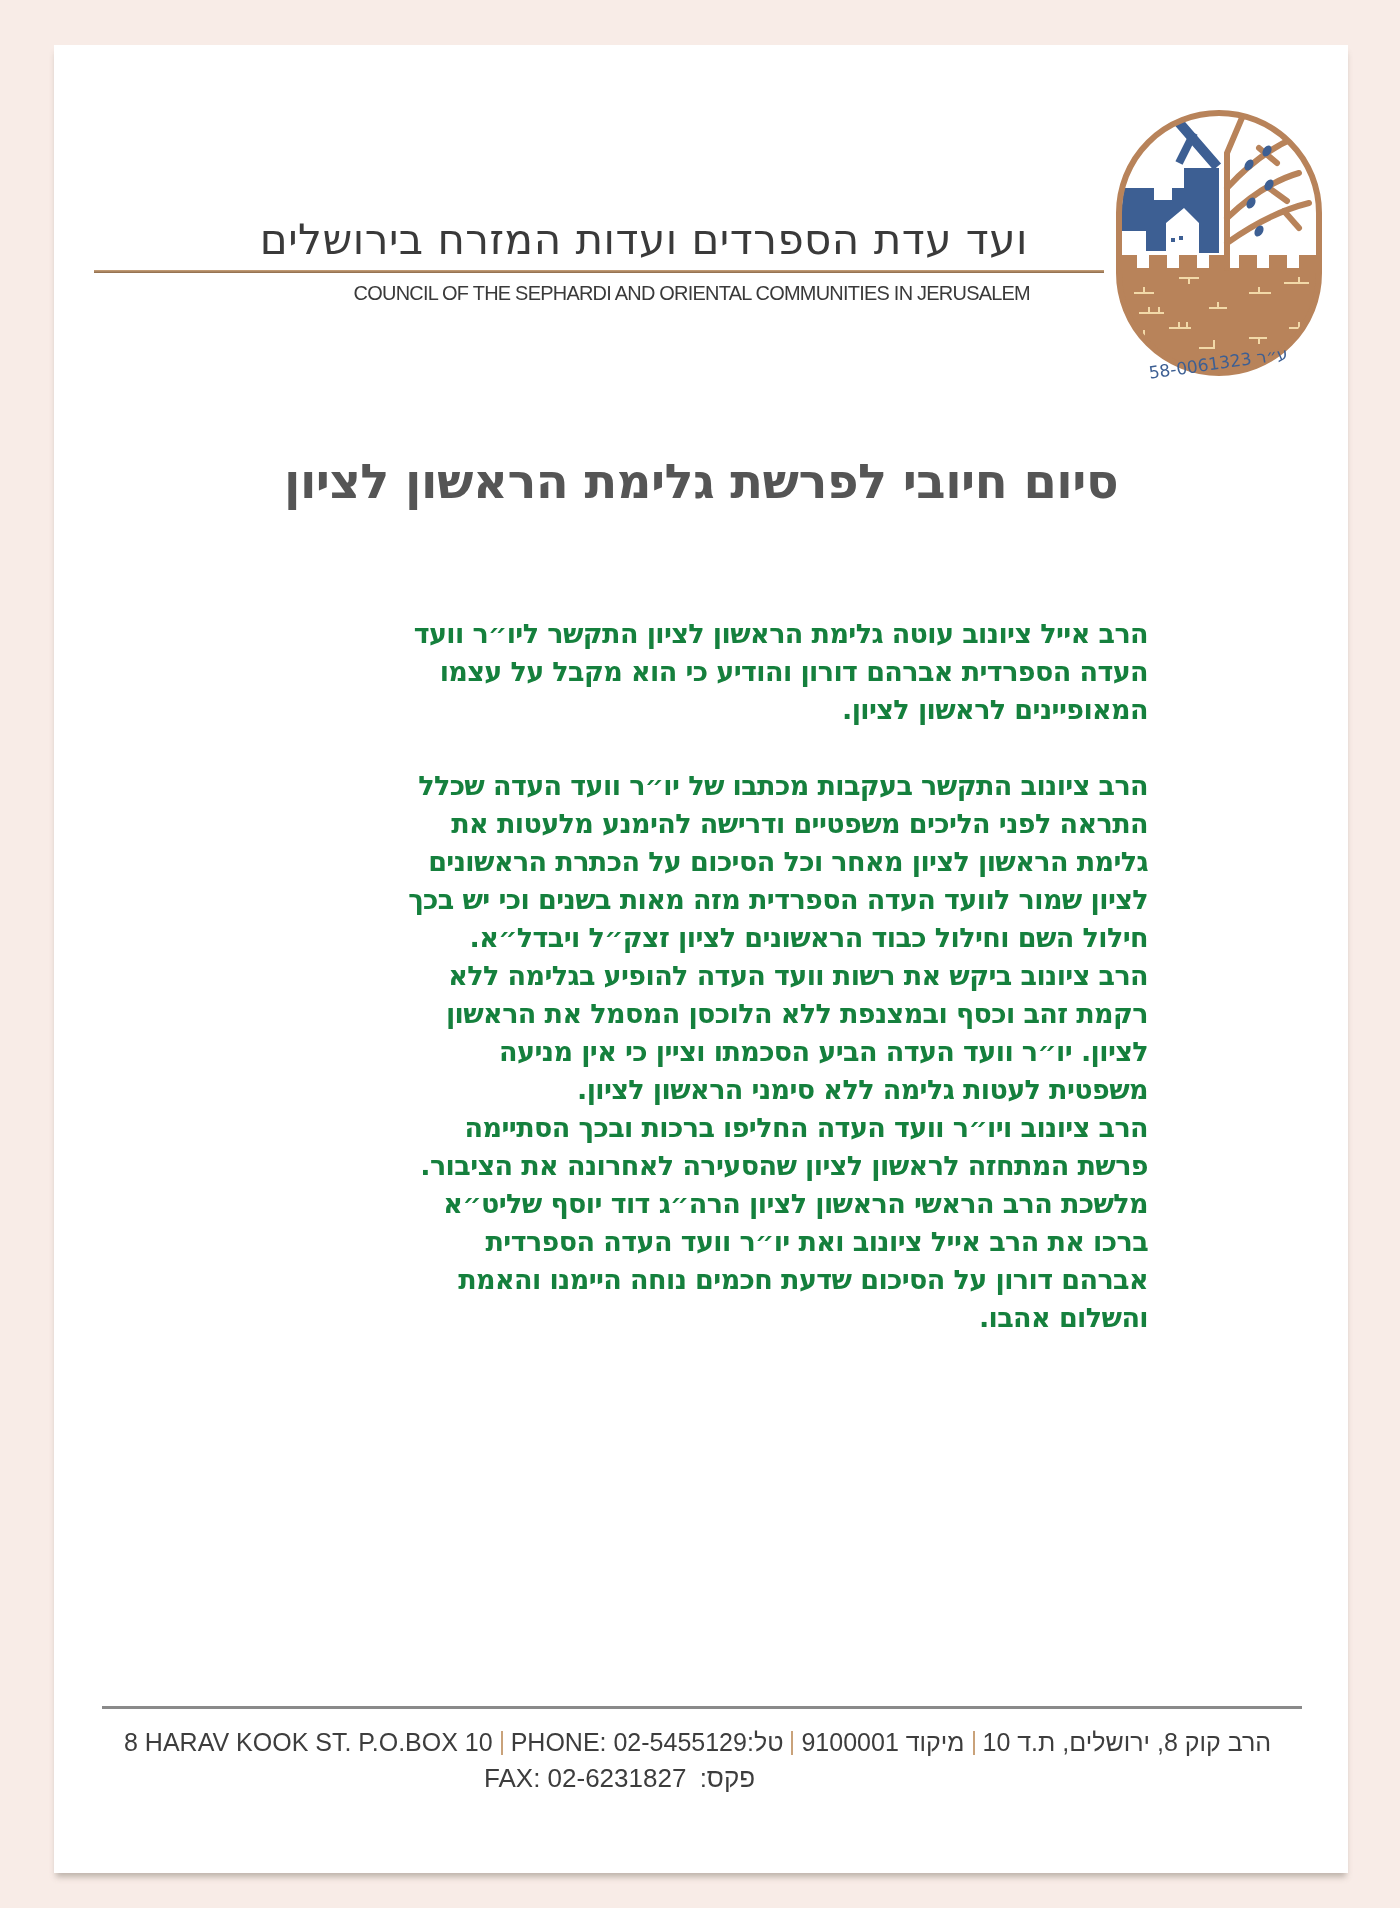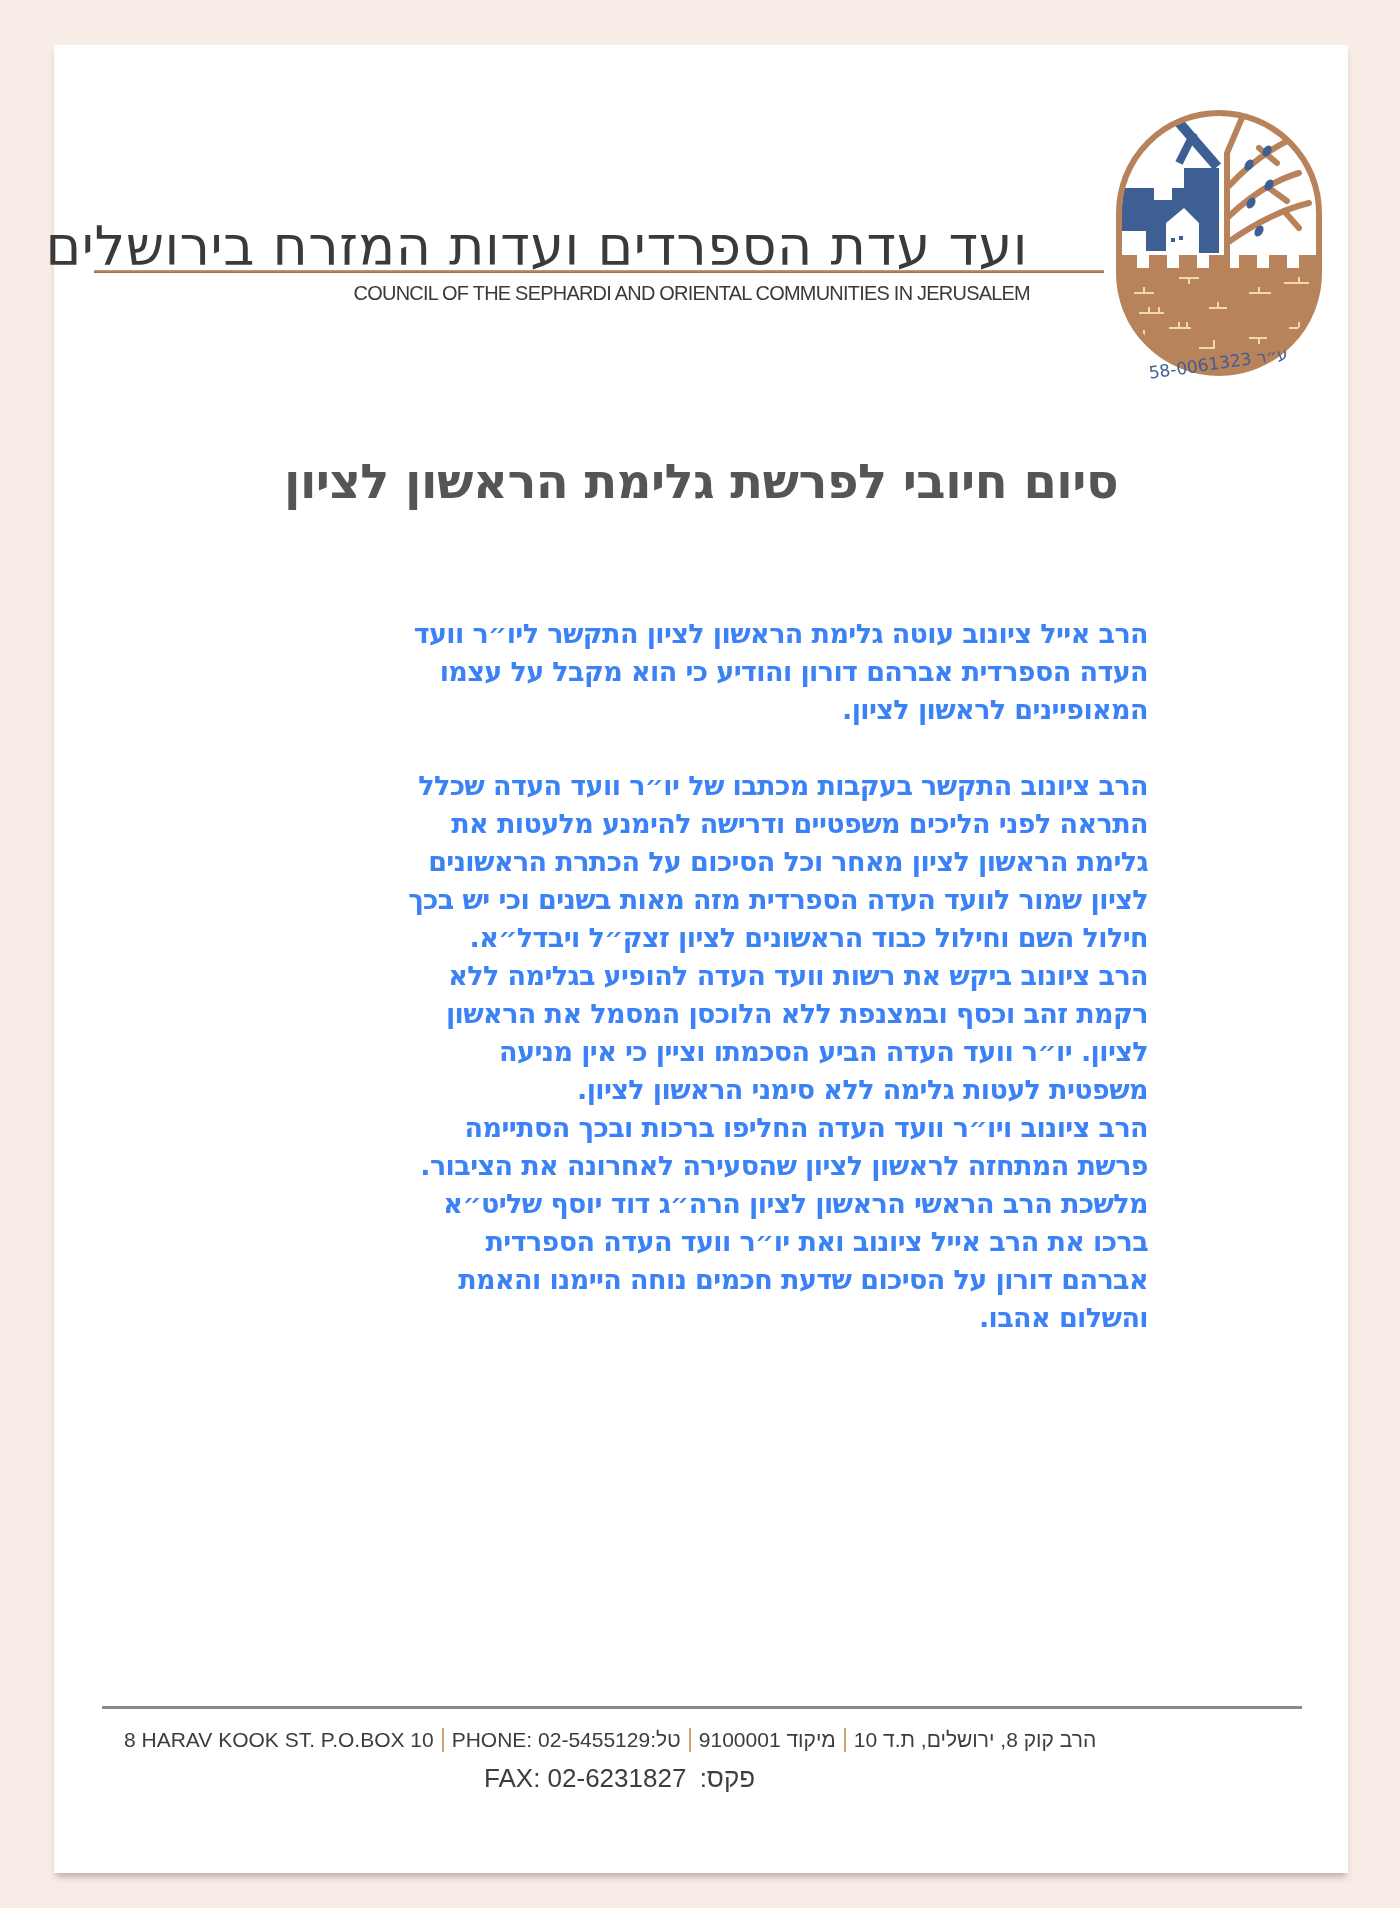--- a/index.html
+++ b/index.html
@@ -15,21 +15,21 @@
       left: 54px; top: 45px;
       width: 1294px; height: 1828px;
       background: #ffffff;
       box-shadow: 0 6px 6px -2px rgba(120,110,100,0.45);
     }
     
     .lh-hebrew {
       position: absolute;
       right: 320px; top: 170px;
       font-family: "DejaVu Sans", sans-serif;
-      font-size: 54px;
+      font-size: 42px;
       color: #3a3a3a;
       direction: rtl;
       letter-spacing: 0.5px;
       white-space: nowrap;
     }
     .lh-rule {
       position: absolute;
       left: 40px; top: 225px;
       width: 1010px; height: 3px;
       background: linear-gradient(#c9a27a, #8c6a4a);
@@ -66,38 +66,38 @@
     .doc-body {
       position: absolute;
       right: 200px; top: 570px;
       width: 930px;
       direction: rtl;
       text-align: right;
       font-family: "DejaVu Sans", sans-serif;
       font-weight: bold;
       font-size: 27px;
       line-height: 38px;
-      color: #3b82f6;
+      color: #15803d;
       letter-spacing: -0.6px;
     }
     .doc-body .para { margin: 0 0 38px 0; }
     .doc-body .line { display: block; white-space: nowrap; }
     
     .footer-rule {
       position: absolute;
       left: 48px; top: 1661px;
       width: 1200px; height: 3px;
       background: #8a8a8a;
     }
     .footer-line1 {
       position: absolute;
       left: 70px; top: 1683px;
       width: 1160px;
       font-family: "Liberation Sans", sans-serif;
-      font-size: 21px;
+      font-size: 25px;
       color: #3d3d3d;
       white-space: nowrap;
       display: flex; align-items: center;
     }
     .footer-line1 .sep {
       display: inline-block; width: 2px; height: 24px;
       background: #c9a27a; margin: 0 8px;
     }
     .footer-line1 .rtl { direction: rtl; unicode-bidi: isolate; }
     .footer-line2 {

